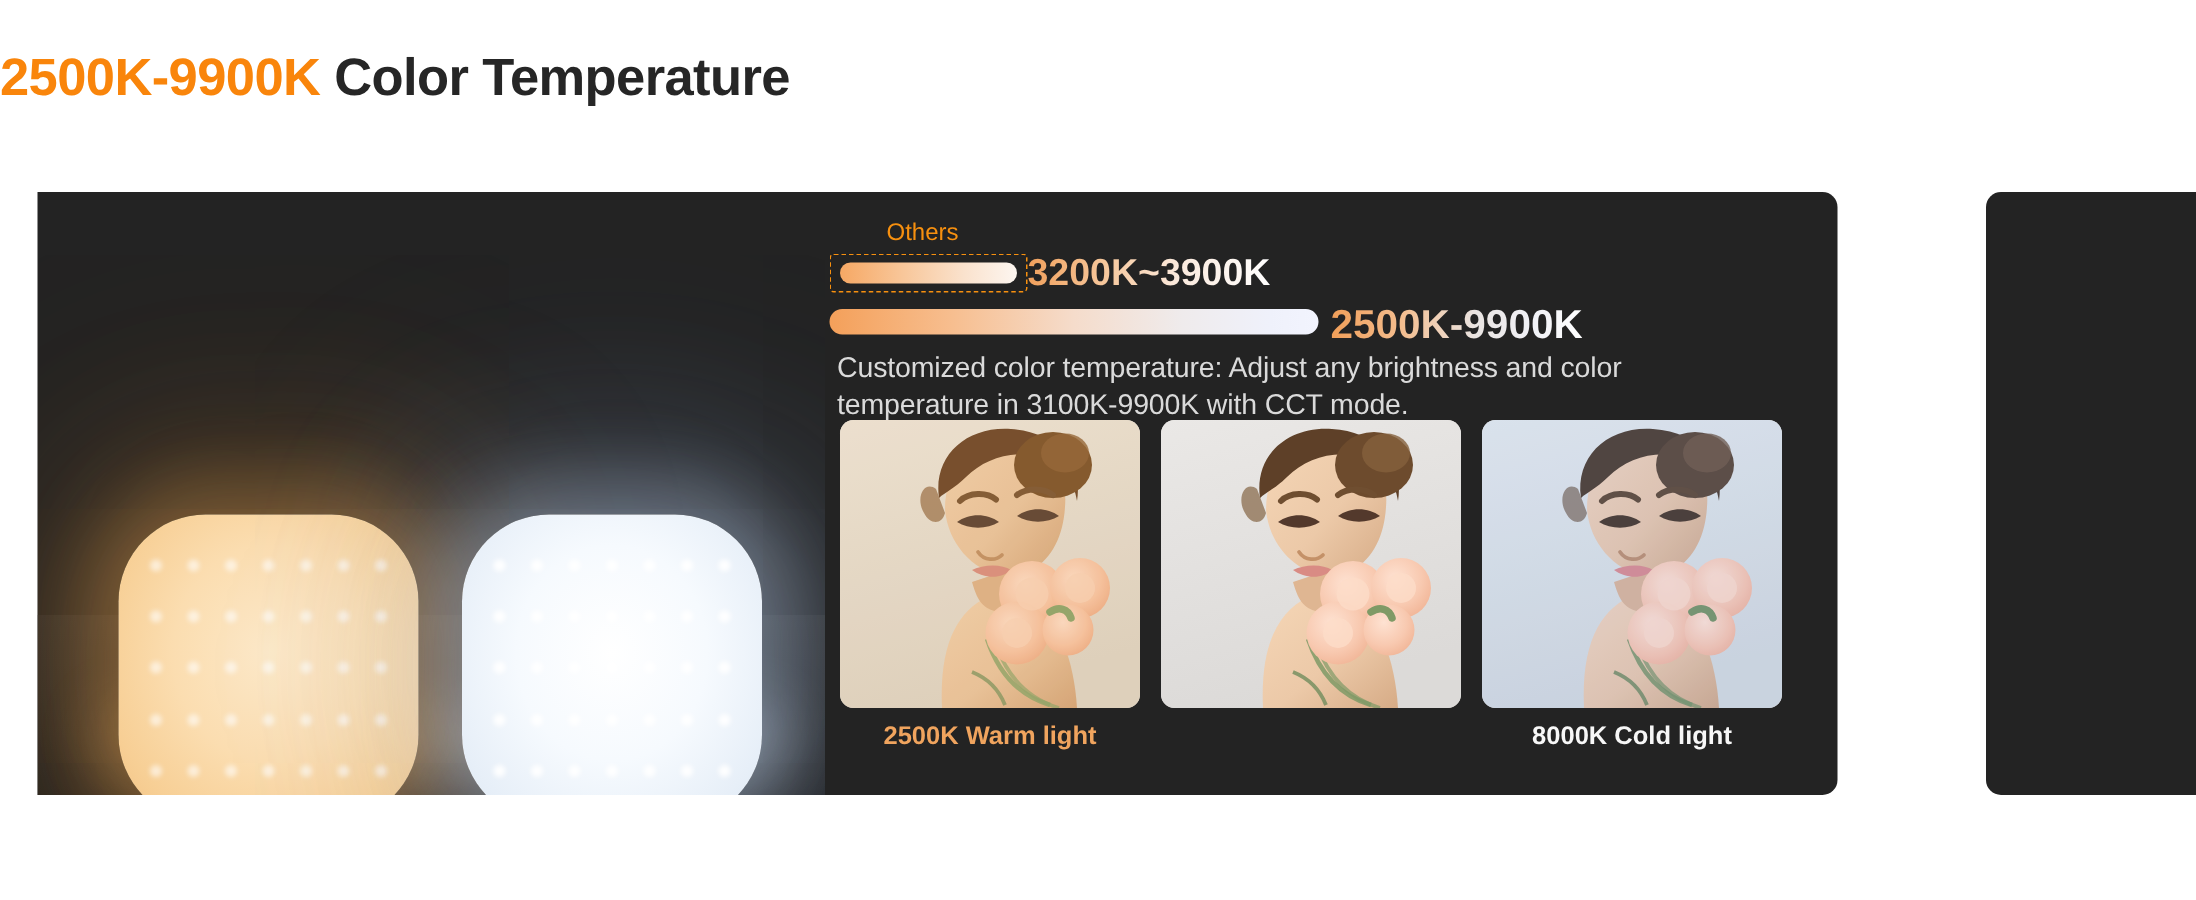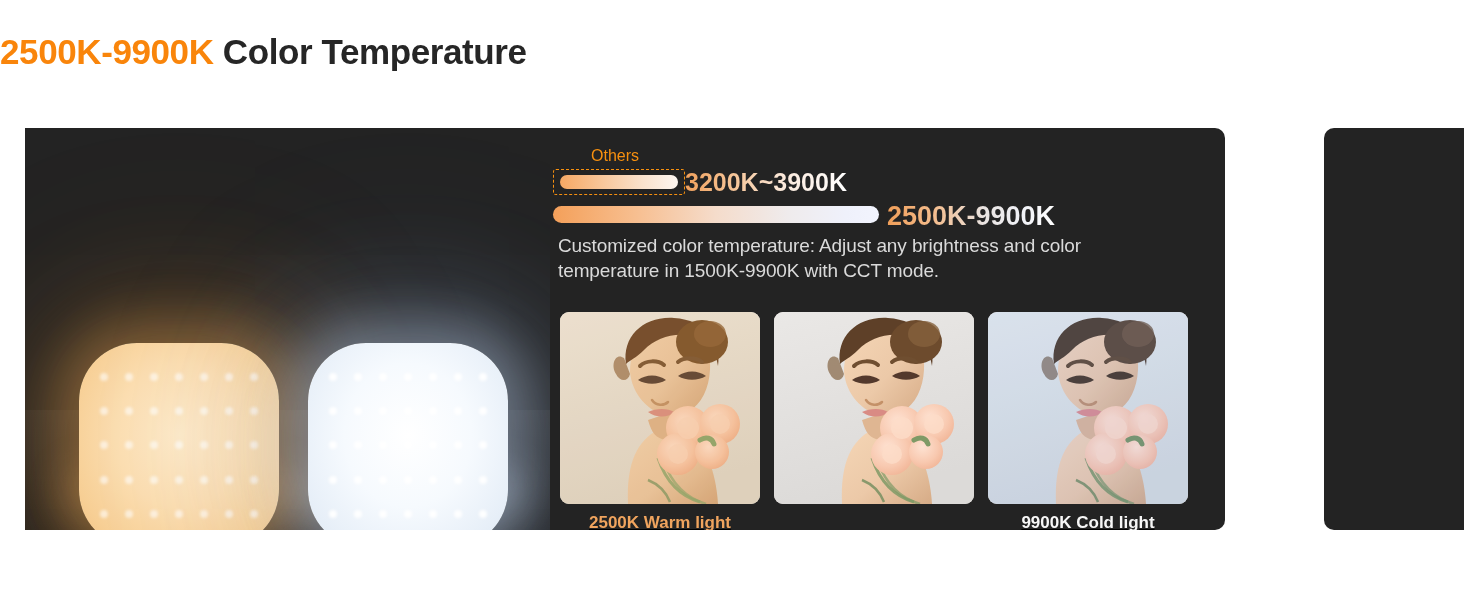--- a/index.html
+++ b/index.html
@@ -222,25 +222,24 @@
     font-size: 19px;
     line-height: 25px;
     color: #dadada;
     letter-spacing: -0.1px;
   }
 
   
   .photo-row {
     position: absolute;
     left: 7px;
-    top: 184px;
+    top: 152px;
     width: 636px;
     display: flex;
     gap: 14px;
-    text-decoration: underline;
   }
   .photo-cell { width: 200px; }
 
   .photo-frame {
     position: relative;
     width: 200px;
     height: 192px;
     border-radius: 9px;
     overflow: hidden;
     background: #d8d4cf;
@@ -363,21 +362,21 @@
 
       <div class="others-box">
         <div class="others-bar"></div>
       </div>
 
       <div class="others-range">3200K~3900K</div>
 
       <div class="full-bar"></div>
       <div class="full-range">2500K-9900K</div>
 
-      <div class="desc">Customized color temperature: Adjust any brightness and color temperature in 1500K-9900K with CCT mode.</div>
+      <div class="desc">Customized color temperature: Adjust any brightness and color temperature in 3100K-9900K with CCT mode.</div>
 
       <div class="photo-row">
 
         <div class="photo-cell">
           <div class="photo-frame">
             <svg class="photo-svg" viewBox="0 0 200 192" preserveAspectRatio="xMidYMid slice">
               <defs>
                 <linearGradient id="bg1" x1="0" y1="0" x2="0.3" y2="1">
                   <stop offset="0%" stop-color="#ece5d9"></stop>
                     <stop offset="100%" stop-color="#ddd4c5"></stop>
@@ -512,21 +511,21 @@
               <circle cx="160" cy="112" r="20" fill="url(#fl3)"></circle>
               <circle cx="118" cy="142" r="21" fill="url(#fl3)"></circle>
               <circle cx="152" cy="140" r="17" fill="url(#fl3)"></circle>
               <circle cx="128" cy="116" r="11" fill="#fbdacd" opacity="0.8"></circle>
               <circle cx="160" cy="112" r="10" fill="#fbdacd" opacity="0.8"></circle>
               <circle cx="118" cy="142" r="10" fill="#fbdacd" opacity="0.8"></circle>
               <path d="M140 128 C146 124 152 126 154 132" stroke="#759268" stroke-width="5" fill="none" stroke-linecap="round"></path>
               <rect width="200" height="192" fill="#7fa6d8" opacity="0.10"></rect>
             </svg>
           </div>
-          <div class="photo-caption cap-cold">9900K Cold light</div>
+          <div class="photo-caption cap-cold">8000K Cold light</div>
         </div>
 
       </div>
     </div>
   </div>
 
   <div class="panel-side"></div>
 
 </div>
 

